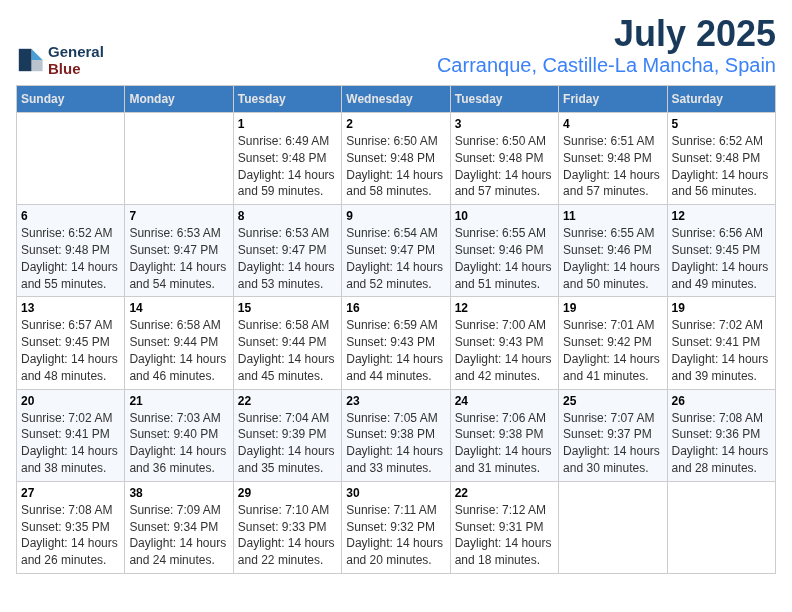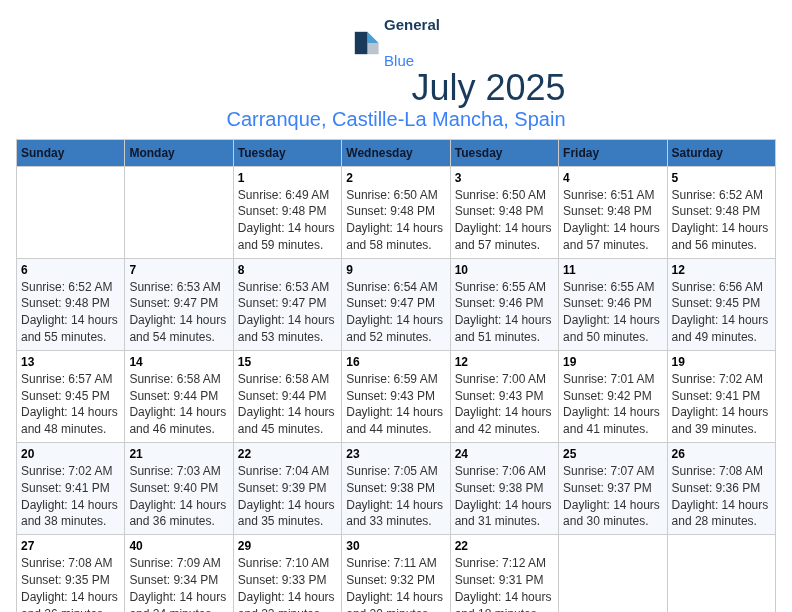--- a/index.html
+++ b/index.html
@@ -6,55 +6,54 @@
     body {
       font-family: Arial, sans-serif;
       background: #fff;
       width: 792px;
       min-height: 612px;
       padding: 16px;
     }
     .header {
       display: flex;
       justify-content: space-between;
-      align-items: center;
+      align-items: flex-end;
       margin-bottom: 8px;
-      flex-direction: column;
     }
     .logo {
       display: flex;
       align-items: center;
       gap: 4px;
     }
     .logo-icon {
       width: 28px;
       height: 28px;
     }
     .title-block {
       text-align: right;
     }
     .month-title {
       font-size: 36px;
-      font-weight: normal;
+      font-weight: bold;
       color: #1a3a5c;
       line-height: 1;
     }
     .location-title {
       font-size: 20px;
       color: #3b82f6;
       margin-top: 2px;
     }
     table {
       width: 100%;
       border-collapse: collapse;
       font-size: 10.5px;
     }
     thead th {
       background-color: #3a7abf;
-      color: #0f172a;
+      color: #e5e5e5;
       padding: 6px 4px;
       text-align: left;
       font-size: 12px;
       font-weight: bold;
       border: 1px solid #ccc;
     }
     tbody td {
       border: 1px solid #ccc;
       vertical-align: top;
       padding: 4px;
@@ -88,21 +87,21 @@
 
 <div class="header">
   <div class="logo">
     <svg class="logo-icon" viewBox="0 0 40 40">
       <polygon points="22,4 38,20 22,20" fill="#4a9fd4"></polygon>
       <polygon points="22,20 38,20 38,36 22,36" fill="#1a3a5c" opacity="0.3"></polygon>
       <polygon points="4,4 22,4 22,36 4,36" fill="#1a3a5c"></polygon>
     </svg>
     <div>
       <div style="font-size:15px;font-weight:bold;color:#1a3a5c;line-height:1.15;">General</div>
-      <div style="font-size:15px;font-weight:normal;color:#3b82f6;line-height:1.15;margin-top:19px;">Blue</div>
+      <div style="font-size:15px;font-weight:bold;color:#7f1d1d;line-height:1.15;">Blue</div>
     </div>
   </div>
   <div class="title-block">
     <div class="month-title">July 2025</div>
     <div class="location-title">Carranque, Castille-La Mancha, Spain</div>
   </div>
 </div>
 
 <table>
   <thead>
@@ -230,21 +229,21 @@
           <div class="day-num">26</div>
           <div class="day-info">Sunrise: 7:08 AM<br>Sunset: 9:36 PM<br>Daylight: 14 hours and 28 minutes.</div>
         </td>
       </tr>
       <tr>
         <td>
           <div class="day-num">27</div>
           <div class="day-info">Sunrise: 7:08 AM<br>Sunset: 9:35 PM<br>Daylight: 14 hours and 26 minutes.</div>
         </td>
         <td>
-          <div class="day-num">40</div>
+          <div class="day-num">38</div>
           <div class="day-info">Sunrise: 7:09 AM<br>Sunset: 9:34 PM<br>Daylight: 14 hours and 24 minutes.</div>
         </td>
         <td>
           <div class="day-num">29</div>
           <div class="day-info">Sunrise: 7:10 AM<br>Sunset: 9:33 PM<br>Daylight: 14 hours and 22 minutes.</div>
         </td>
         <td>
           <div class="day-num">30</div>
           <div class="day-info">Sunrise: 7:11 AM<br>Sunset: 9:32 PM<br>Daylight: 14 hours and 20 minutes.</div>
         </td>

